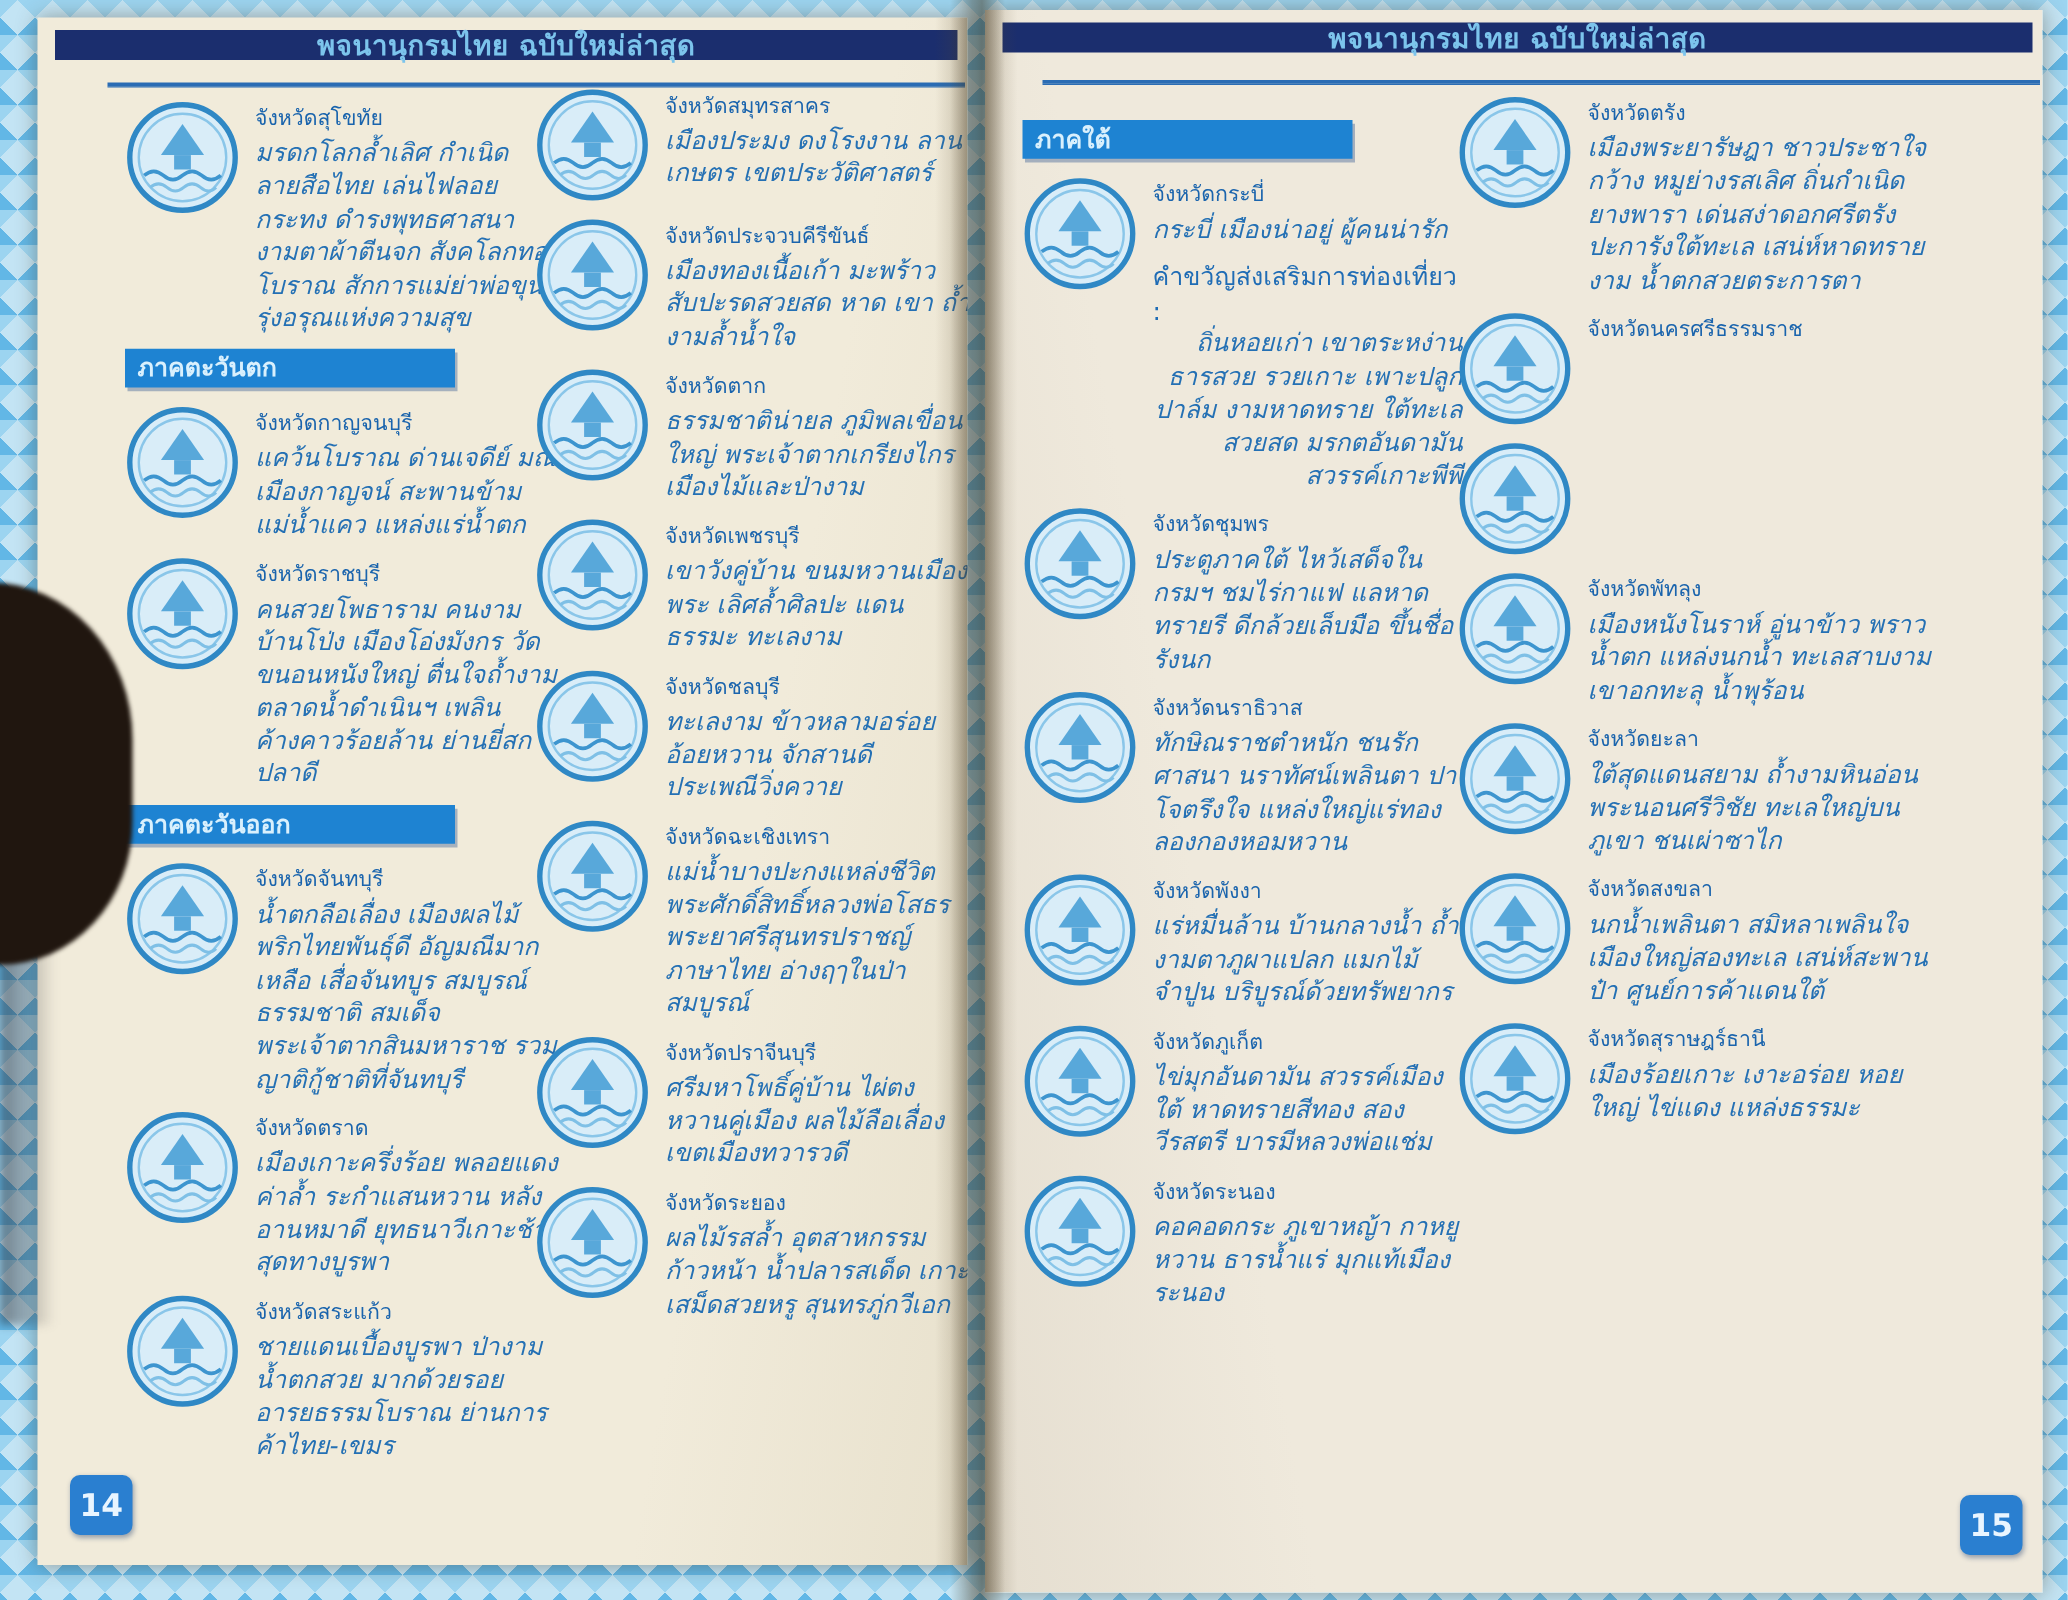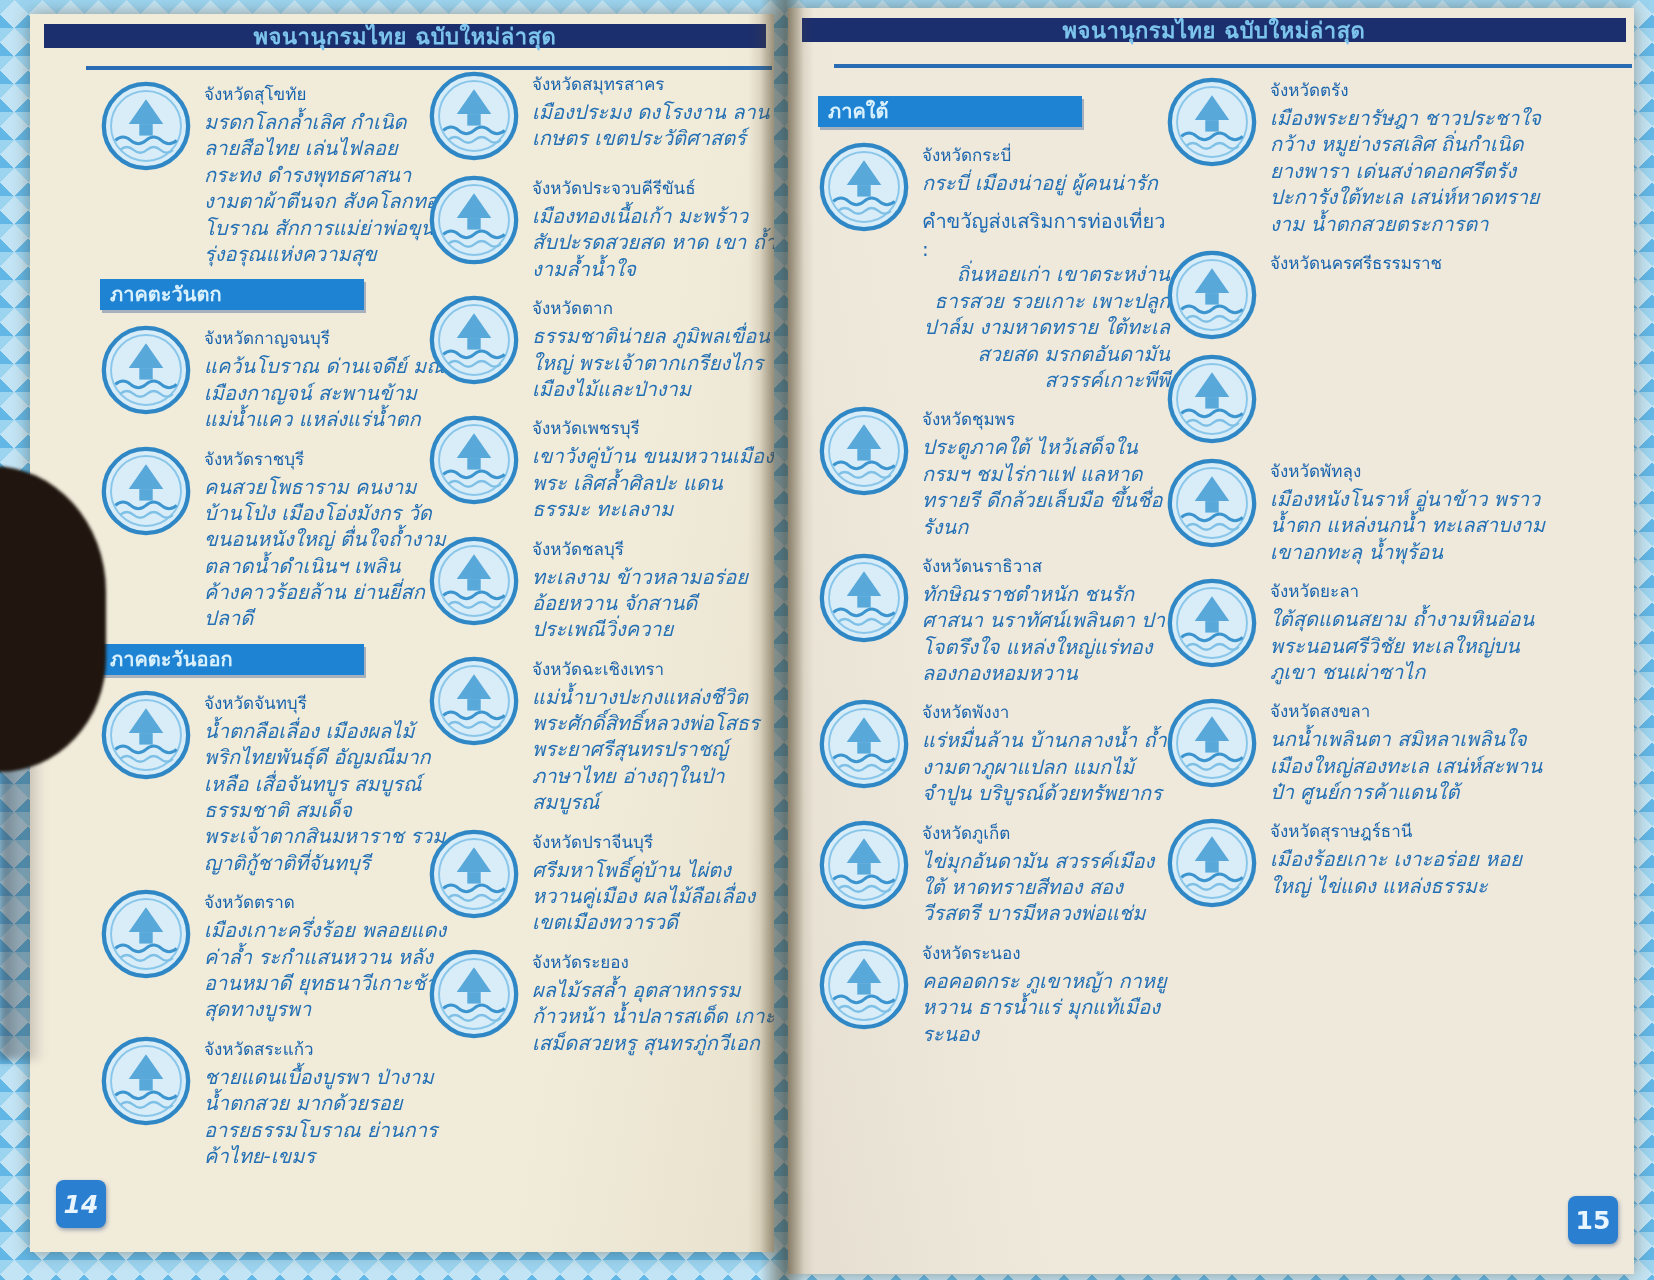--- a/index.html
+++ b/index.html
@@ -54,21 +54,21 @@
   .etext { flex:1; color:#1f6cb5; }
   .pname { font-size:17px; color:#1a64ad; margin-bottom:2px; }
   .pmotto{ font-size:20px; font-style:italic; line-height:1.32; color:#2470b4; }
   .tourism-label { font-size:20px; margin-top:9px; color:#1f6cb5; }
   .tourism-motto { font-size:20px; font-style:italic; line-height:1.32; color:#2470b4;text-align:right; }
 
   .page-num { position:absolute; width:50px; height:48px; background:#2a7fd0;
     border-radius:8px; display:flex; align-items:center; justify-content:center;
     color:#e9f5ff; font-size:25px; font-weight:bold;
     box-shadow:1px 2px 4px rgba(20,50,100,.4); }
-  .page.left  .page-num { left:26px;  bottom:24px;font-style:italic; }
+  .page.left  .page-num { left:26px;  bottom:24px; }
   .page.right .page-num { right:16px; bottom:30px; }
 
   .gutter { position:absolute; left:760px; top:0; width:44px; height:1280px;
     background:linear-gradient(to right, transparent,
       rgba(60,48,25,.38) 40%, rgba(60,48,25,.48) 58%, transparent); }
 
   .thumb { position:absolute; left:-8px; top:466px; width:114px; height:306px;
     background:#20160f;
     border-radius:0 150px 140px 0 / 0 165px 150px 0;
     filter:blur(1.5px); }

